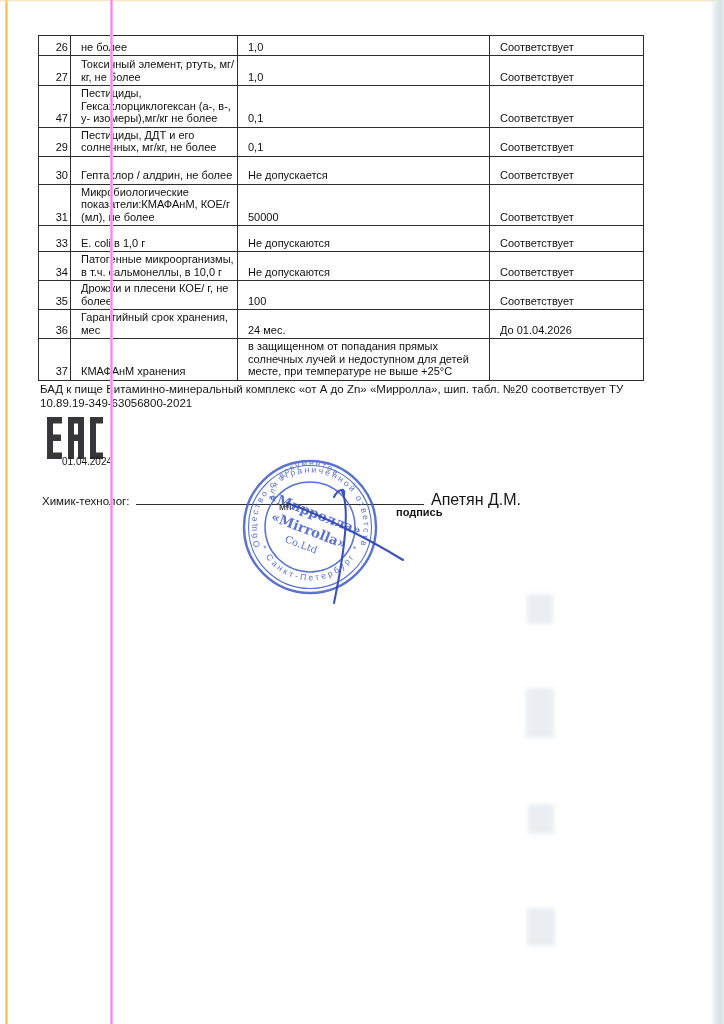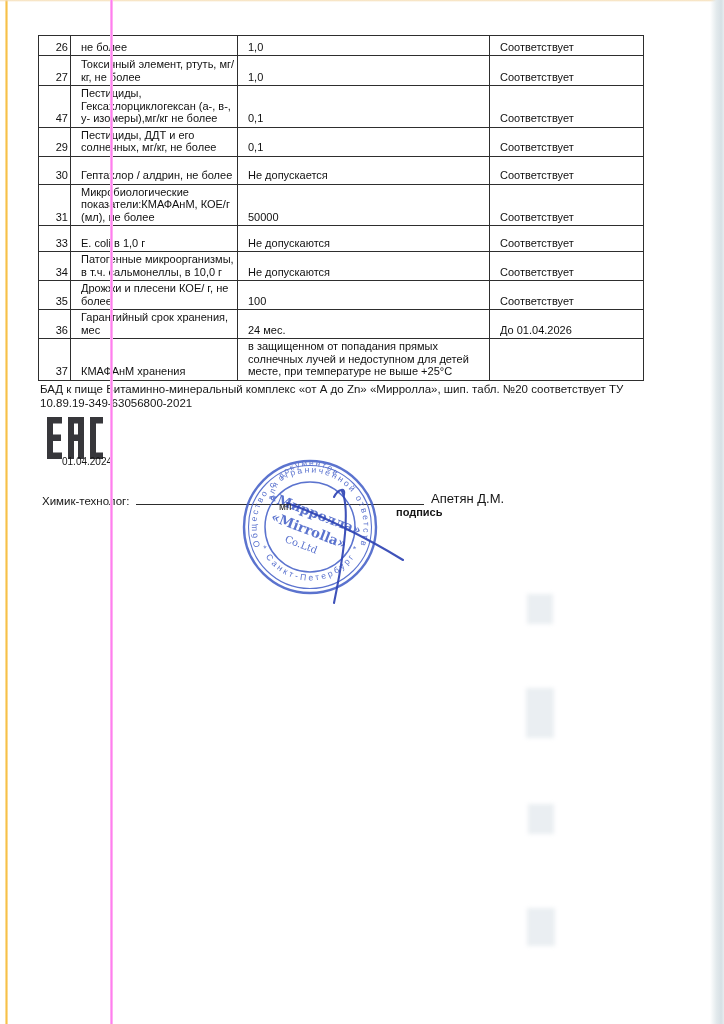--- a/index.html
+++ b/index.html
@@ -28,21 +28,21 @@
   td.c-num{text-align:right;padding-right:3px;}
   td.c-name{}
   td.c-value{}
   td.c-conf{}
 
   .abs{position:absolute;z-index:6;}
   .statement{left:40px;top:382px;width:655px;font-size:11.5px;line-height:14px;}
   .doc-date{left:42px;top:456px;font-size:10px;padding-left:20px;}
   .role{left:42px;top:495px;font-size:11.5px;}
   .sig-line{left:136px;top:504px;width:288px;height:0;border-top:1.5px solid #2c2c2c;z-index:5;}
-  .signer{left:431px;top:491px;font-size:13px;}
+  .signer{left:431px;top:491px;font-size:16px;}
   .sig-caption{left:396px;top:506px;font-size:11px;font-weight:bold;}
   .mp-label{left:279px;top:501px;font-size:10px;z-index:30;color:#222;text-align:center;}
   .eac{left:46px;top:417px;z-index:6;}
   .stamp-wrap{left:242px;top:457px;z-index:10;opacity:.88;}
   .signature-wrap{left:238px;top:450px;z-index:12;opacity:.92;}
 </style>
 </head>
 <body>
 
 <div class="edge-left"></div>

